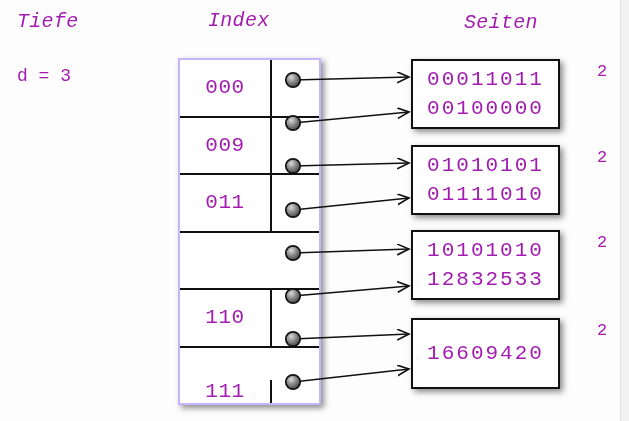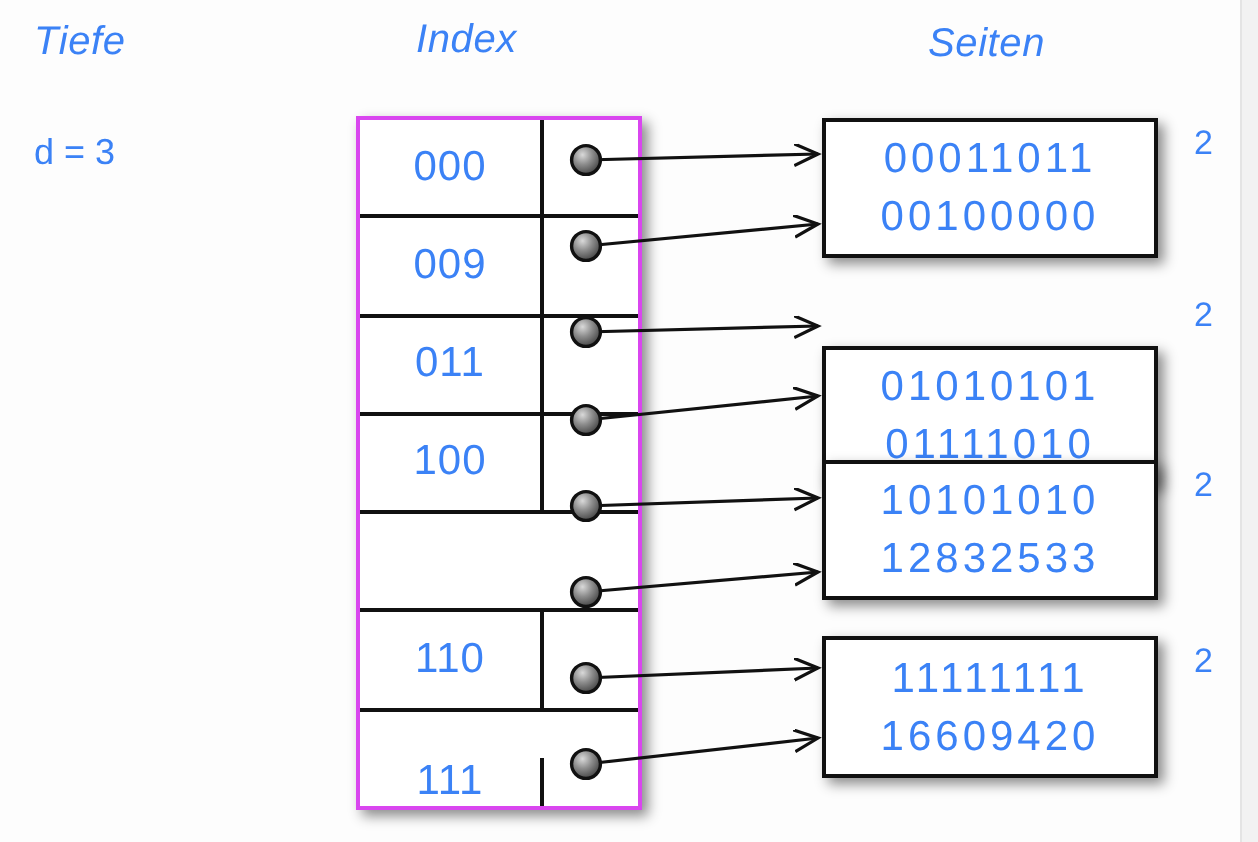--- a/index.html
+++ b/index.html
@@ -2,22 +2,22 @@
 <html><head>
 <meta charset="utf-8">
 <style>
   html, body { margin: 0; padding: 0; background: #ffffff; }
   #stage {
     position: relative;
     width: 629px;
     height: 421px;
     background: #fdfdfd;
     overflow: hidden;
-    font-family: Liberation Sans, sans-serif;
-    color: #3b82f6;
+    font-family: Liberation Mono, monospace;
+    color: #a21caf;
   }
   .hdr {
     position: absolute;
     font-size: 20px;
     font-style: italic;
     font-weight: 500;
     letter-spacing: 0.3px;
     white-space: nowrap;
   }
   .plain {
@@ -27,21 +27,21 @@
     white-space: nowrap;
   }
   
   #index-table {
     position: absolute;
     left: 178px;
     top: 58px;
     width: 143px;
     height: 347px;
     box-sizing: border-box;
-    border: 2px solid #d946ef;
+    border: 2px solid #c4b5fd;
     background: #fff;
     box-shadow: 3px 3px 6px rgba(0,0,0,0.45);
     display: flex;
     flex-direction: column;
   }
   .idx-row {
     flex: 1;
     display: flex;
     border-bottom: 2px solid #111;
   }
@@ -53,21 +53,21 @@
     align-items: center;
     justify-content: center;
     font-size: 21px;
     letter-spacing: 0.5px;
   }
   .idx-cell-ptr { flex: 1; }
   
   .page-box {
     position: absolute;
     left: 411px;
-    width: 168px;
+    width: 149px;
     box-sizing: border-box;
     border: 2px solid #111;
     background: #fff;
     box-shadow: 3px 3px 6px rgba(0,0,0,0.45);
     display: flex;
     flex-direction: column;
     align-items: center;
     justify-content: center;
   }
   .page-entry {
@@ -115,50 +115,45 @@
     </div>
     <div class="idx-row">
       <div class="idx-cell-label">009</div>
       <div class="idx-cell-ptr"></div>
     </div>
     <div class="idx-row">
       <div class="idx-cell-label">011</div>
       <div class="idx-cell-ptr"></div>
     </div>
     <div class="idx-row">
-      <div class="idx-cell-label">100</div>
-      <div class="idx-cell-ptr"></div>
-    </div>
-    <div class="idx-row">
       <div class="idx-cell-ptr"></div>
     </div>
     <div class="idx-row">
       <div class="idx-cell-label">110</div>
       <div class="idx-cell-ptr"></div>
     </div>
     <div class="idx-row">
       <div class="idx-cell-label">111</div>
       <div class="idx-cell-ptr"></div>
     </div>
   </div>
 
   <div class="page-box" style="top:59px;  height:70px;">
     <div class="page-entry">00011011</div>
     <div class="page-entry">00100000</div>
   </div>
-  <div class="page-box" style="top:145px; height:70px;margin-top:28px;">
+  <div class="page-box" style="top:145px; height:70px;">
     <div class="page-entry">01010101</div>
     <div class="page-entry">01111010</div>
   </div>
   <div class="page-box" style="top:230px; height:70px;">
     <div class="page-entry">10101010</div>
     <div class="page-entry">12832533</div>
   </div>
   <div class="page-box" style="top:318px; height:71px;">
-    <div class="page-entry">11111111</div>
     <div class="page-entry">16609420</div>
   </div>
 
   <div class="local-depth" style="top:62px;">2</div>
   <div class="local-depth" style="top:148px;">2</div>
   <div class="local-depth" style="top:233px;">2</div>
   <div class="local-depth" style="top:321px;">2</div>
 
   <svg id="overlay" viewBox="0 0 629 421" xmlns="http://www.w3.org/2000/svg">
     <defs>

